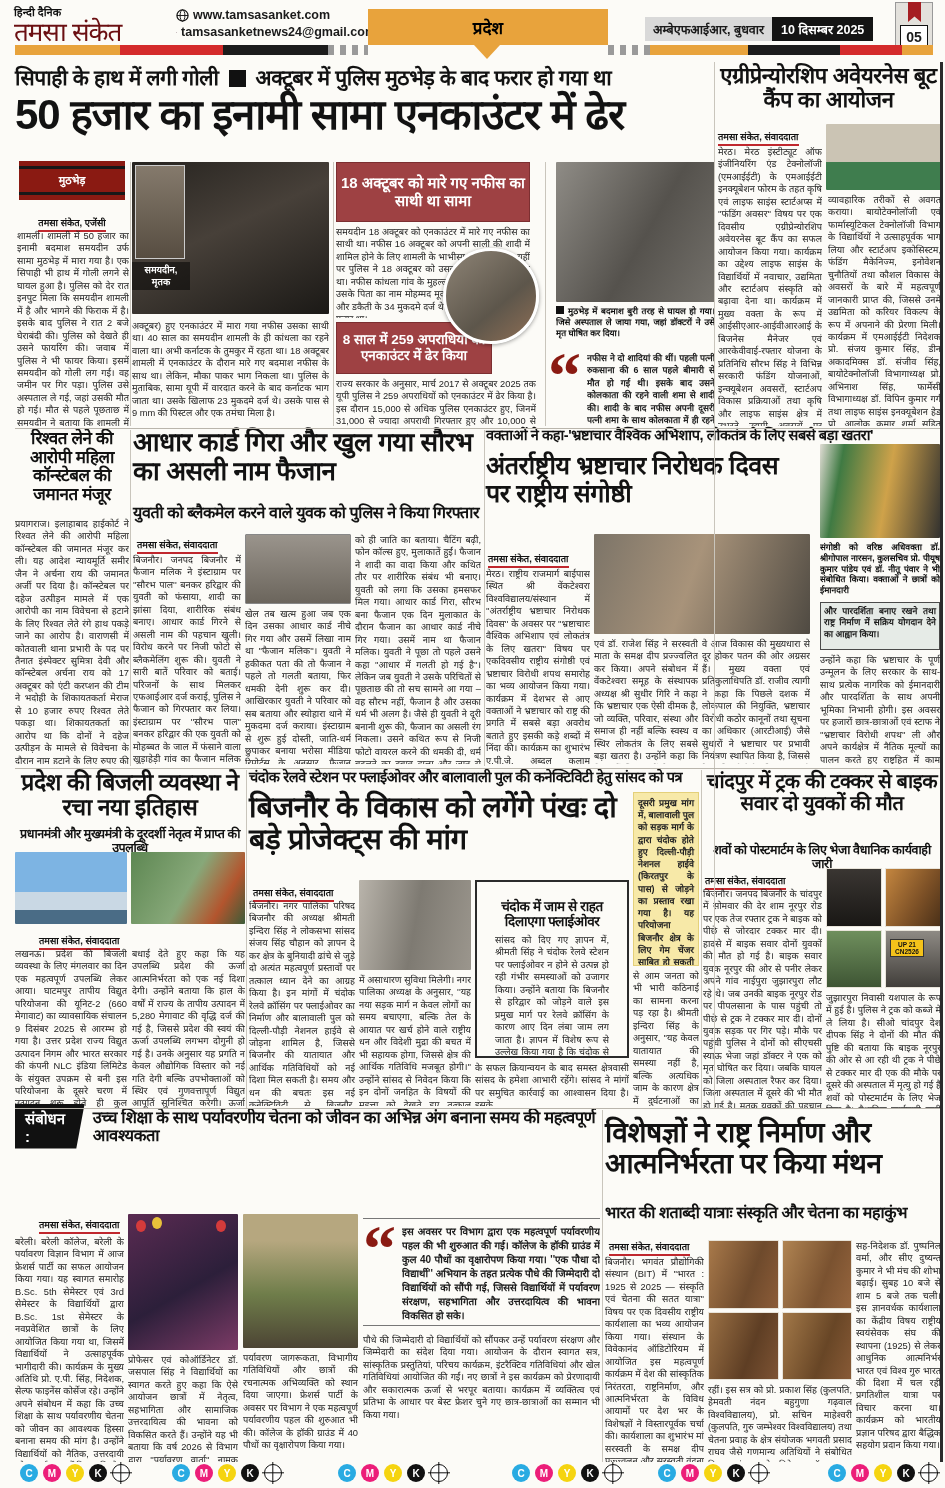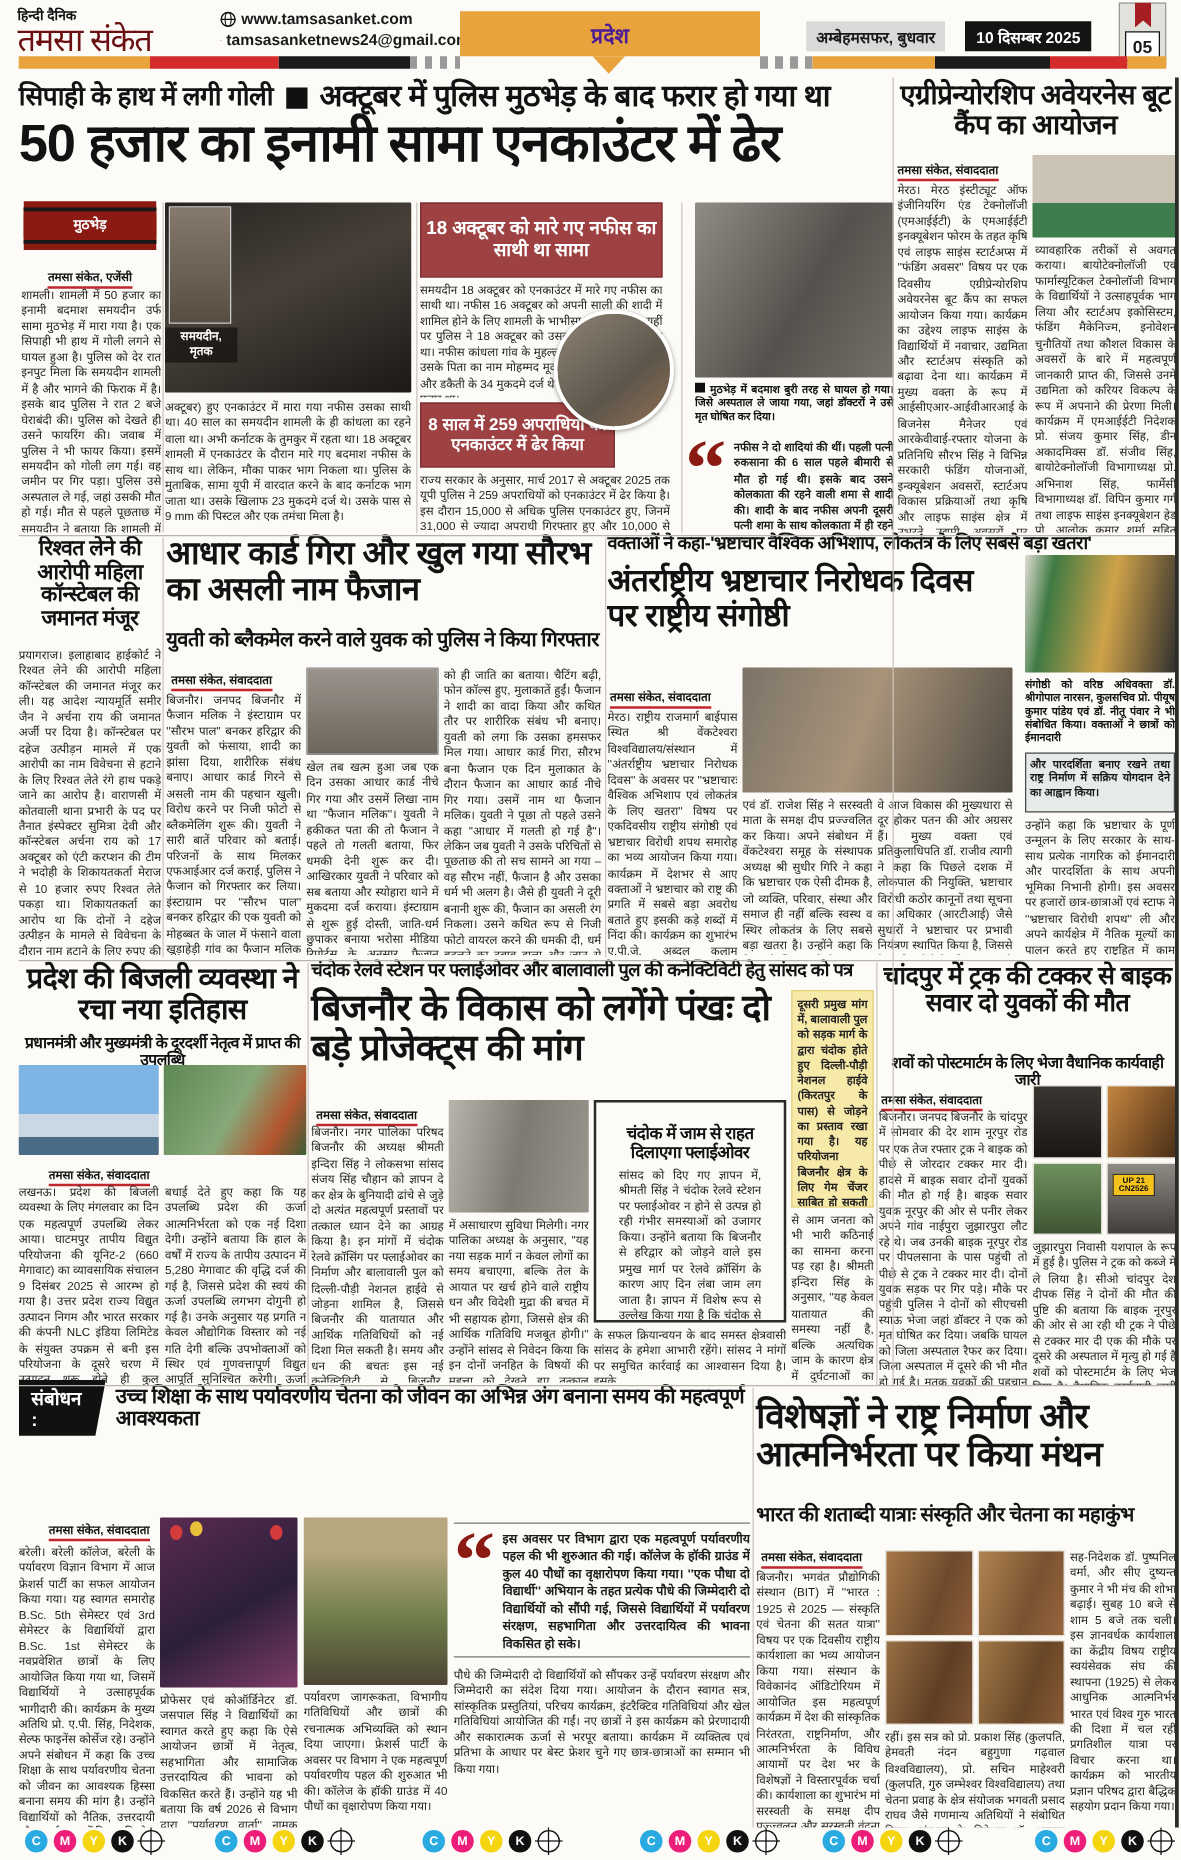--- a/index.html
+++ b/index.html
@@ -53,25 +53,25 @@
       <div style="display:flex;align-items:center;gap:4px;margin-top:3px">
         <svg width="14" height="11" viewBox="0 0 14 11">
             <rect x="0" y="0" width="3" height="11" fill="#4285F4"></rect>
             <rect x="11" y="0" width="3" height="11" fill="#34A853"></rect>
             <path d="M0 0 L7 6 L14 0 L14 3 L7 9 L0 3 Z" fill="#EA4335"></path>
           </svg>
         <span style="font-size:12.5px;font-weight:bold">tamsasanketnews24@gmail.com</span>
       </div>
     </div>
     <div class="abs" style="left:368px;top:9px;width:240px;height:36px;background:#e8a33c;display:flex;align-items:center;justify-content:center">
-      <span style="font-size:17px;font-weight:bold;color:#4c1d95">प्रदेश</span>
+      <span style="font-size:17px;font-weight:bold;color:#000000">प्रदेश</span>
     </div>
     <div class="abs" style="left:474px;top:45px;width:0;height:0;border-left:13px solid transparent;border-right:13px solid transparent;border-top:14px solid #e8a33c"></div>
     <div class="abs" style="left:645px;top:17px;height:24px;background:#d9d9d9;display:flex;align-items:center;padding:0 8px">
-      <span style="font-size:12.5px;font-weight:bold;color:#1a1a1a">अम्बेहमसफर, बुधवार</span>
+      <span style="font-size:12.5px;font-weight:bold;color:#1a1a1a">अम्बेएफआईआर, बुधवार</span>
     </div>
     <div class="abs" style="left:772px;top:17px;height:24px;background:#141414;display:flex;align-items:center;padding:0 9px">
       <span style="font-size:12.5px;font-weight:bold;color:#fff">10 दिसम्बर 2025</span>
     </div>
     <div class="abs" style="left:895px;top:2px;width:38px;height:50px;background:#e3e1dc;border:1px solid #999">
       <div class="abs" style="left:12px;top:-1px;width:13px;height:20px;background:#a51e22;clip-path:polygon(0 0,100% 0,100% 100%,50% 72%,0 100%)"></div>
       <div class="abs" style="left:4px;top:22px;width:28px;height:24px;background:#fff;border:1.5px solid #111;display:flex;align-items:center;justify-content:center">
         <span style="font-size:14px;font-weight:bold">05</span>
       </div>
     </div>
@@ -84,21 +84,21 @@
     <div class="abs" style="left:650px;top:45px;width:98px;height:10px;background:#e8a33c"></div>
     <div class="abs" style="left:748px;top:45px;width:92px;height:10px;background:#1c1c1c"></div>
     <div class="abs" style="left:840px;top:45px;width:62px;height:10px;background:#d42b2b"></div>
     <div class="abs" style="left:902px;top:45px;width:31px;height:10px;background:#e8a33c"></div>
   </header>
 
   <section class="abs" style="left:15px;top:62px;width:700px;height:366px">
     <div class="abs" style="left:0;top:0;width:700px;height:32px;display:flex;align-items:center;gap:10px">
       <span class="hl" style="font-size:21px">सिपाही के हाथ में लगी गोली</span>
       <span style="width:17px;height:17px;background:#111;display:inline-block"></span>
-      <span class="hl" style="font-size:24px">अक्टूबर में पुलिस मुठभेड़ के बाद फरार हो गया था</span>
+      <span class="hl" style="font-size:21px">अक्टूबर में पुलिस मुठभेड़ के बाद फरार हो गया था</span>
     </div>
     <div class="abs hl" style="left:0;top:30px;width:700px;height:62px;font-size:42px;letter-spacing:-1px">50 हजार का इनामी सामा एनकाउंटर में ढेर</div>
 
     <div class="abs badge" style="left:4px;top:104px;width:106px;font-size:11px;padding:6px 0">मुठभेड़</div>
     <div class="abs ctr" style="left:0;top:150px;width:114px"><span class="byline">तमसा संकेत, एजेंसी</span></div>
     <div class="abs bt" style="left:2px;top:168px;width:112px;height:196px">शामली। शामली में 50 हजार का इनामी बदमाश समयदीन उर्फ सामा मुठभेड़ में मारा गया है। एक सिपाही भी हाथ में गोली लगने से घायल हुआ है। पुलिस को देर रात इनपुट मिला कि समयदीन शामली में है और भागने की फिराक में है। इसके बाद पुलिस ने रात 2 बजे घेराबंदी की। पुलिस को देखते ही उसने फायरिंग की। जवाब में पुलिस ने भी फायर किया। इसमें समयदीन को गोली लग गई। वह जमीन पर गिर पड़ा। पुलिस उसे अस्पताल ले गई, जहां उसकी मौत हो गई। मौत से पहले पूछताछ में समयदीन ने बताया कि शामली में दो महीने पहले (18</div>
 
     <div class="ph" style="left:117px;top:100px;width:197px;height:152px;background:linear-gradient(155deg,#26231f 0%,#474039 45%,#1b1916 100%)">
       <div class="abs" style="left:3px;top:3px;width:50px;height:94px;background:linear-gradient(#857a6c,#574d41);border:1px solid #ccc"></div>
       <div class="abs ctr" style="left:0;top:100px;width:58px;background:rgba(0,0,0,.5);color:#fff;font-weight:bold;font-size:9.5px;line-height:1.25;padding:2px">समयदीन, मृतक</div>

